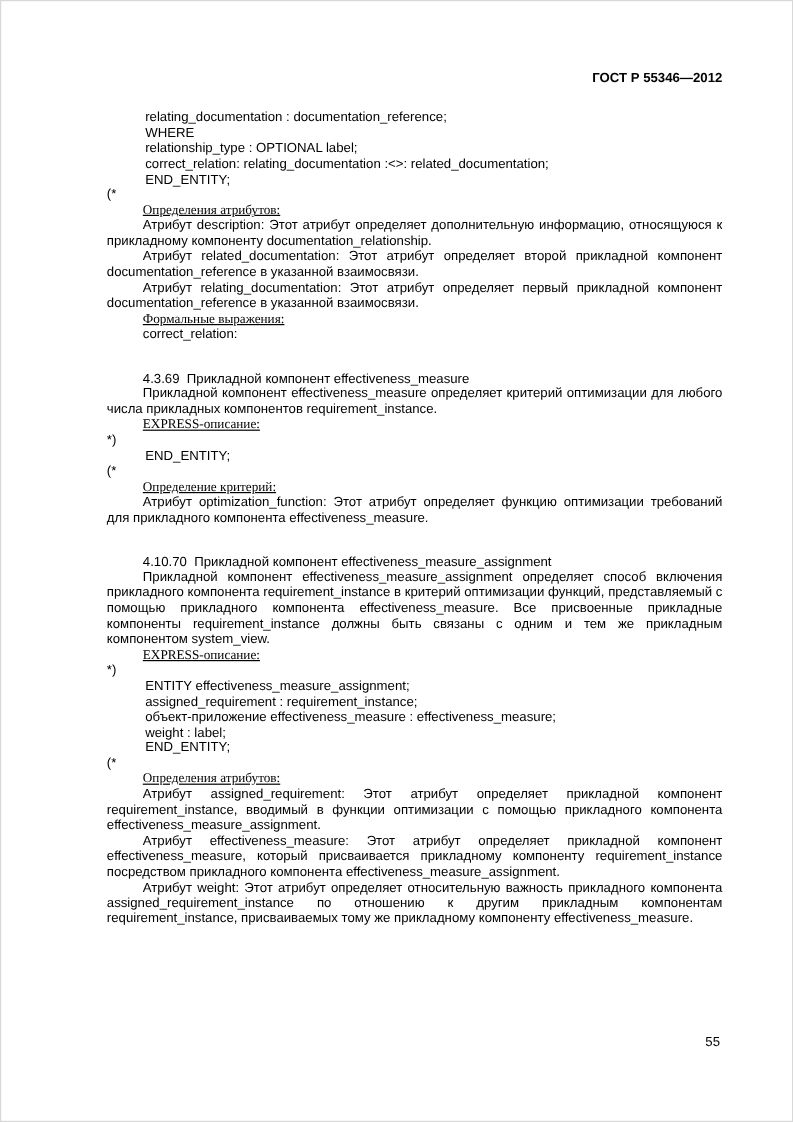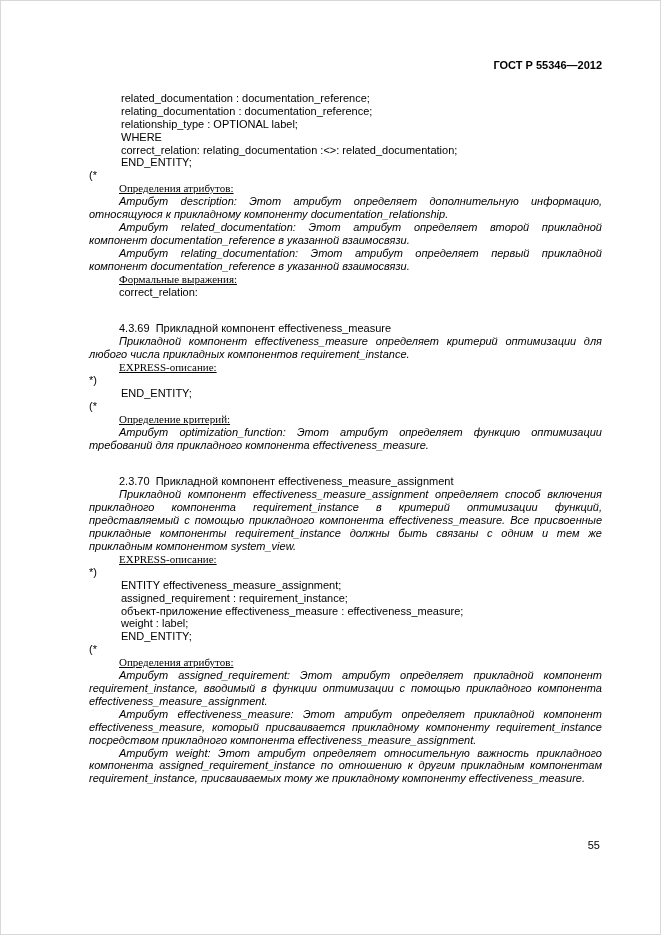--- a/index.html
+++ b/index.html
@@ -29,44 +29,42 @@
   }
   .code-block { }
   .code-line { margin-left: 32px; white-space: pre-wrap; }
   .margin-line { margin-left: 0; }
   .label-line { margin-left: 30px; }
   .label-line .u { text-decoration: underline; font-family: Liberation Serif, serif; }
   .heading-line { margin-left: 30px; white-space: pre-wrap; }
   .para {
     text-align: justify;
     text-indent: 30px;
-    font-style: italic;
   }
   .spacer { width: 100%; }
   .footer {
     position: absolute;
-    top: 838px;
+    top: 862px;
     right: 60px;
     font-size: 11px;
   }
 </style>
 </head>
 <body>
 
 <div class="page">
   <div class="content">
     <div class="header">
       <span>ГОСТ Р 55346—2012</span>
     </div>
     <div>
         <div class="code-block">
-          <div class="code-line">related_documentation : documentation_reference;</div>
           <div class="code-line">relating_documentation : documentation_reference;</div>
+          <div class="code-line">WHERE</div>
           <div class="code-line">relationship_type : OPTIONAL label;</div>
-          <div class="code-line">WHERE</div>
           <div class="code-line">correct_relation: relating_documentation :&lt;&gt;: related_documentation;</div>
           <div class="code-line">END_ENTITY;</div>
         </div>
         <div class="margin-line">(*</div>
         <div class="label-line"><span class="u">Определения атрибутов:</span></div>
         <div class="para">Атрибут description: Этот атрибут определяет дополнительную информацию, относящуюся к прикладному компоненту documentation_relationship.</div>
         <div class="para">Атрибут related_documentation: Этот атрибут определяет второй прикладной компонент documentation_reference в указанной взаимосвязи.</div>
         <div class="para">Атрибут relating_documentation: Этот атрибут определяет первый прикладной компонент documentation_reference в указанной взаимосвязи.</div>
         <div class="label-line"><span class="u">Формальные выражения:</span></div>
         <div class="label-line">correct_relation:</div>
@@ -75,21 +73,21 @@
         <div class="para">Прикладной компонент effectiveness_measure определяет критерий оптимизации для любого числа прикладных компонентов requirement_instance.</div>
         <div class="label-line"><span class="u">EXPRESS-описание:</span></div>
         <div class="margin-line">*)</div>
         <div class="code-block">
           <div class="code-line">END_ENTITY;</div>
         </div>
         <div class="margin-line">(*</div>
         <div class="label-line"><span class="u">Определение критерий:</span></div>
         <div class="para">Атрибут optimization_function: Этот атрибут определяет функцию оптимизации требований для прикладного компонента effectiveness_measure.</div>
         <div class="spacer" style="height: 24px;"></div>
-        <div class="heading-line">2.3.70  Прикладной компонент effectiveness_measure_assignment</div>
+        <div class="heading-line">4.10.70  Прикладной компонент effectiveness_measure_assignment</div>
         <div class="para">Прикладной компонент effectiveness_measure_assignment определяет способ включения прикладного компонента requirement_instance в критерий оптимизации функций, представляемый с помощью прикладного компонента effectiveness_measure. Все присвоенные прикладные компоненты requirement_instance должны быть связаны с одним и тем же прикладным компонентом system_view.</div>
         <div class="label-line"><span class="u">EXPRESS-описание:</span></div>
         <div class="margin-line">*)</div>
         <div class="code-block">
           <div class="code-line">ENTITY effectiveness_measure_assignment;</div>
           <div class="code-line">assigned_requirement : requirement_instance;</div>
           <div class="code-line">объект-приложение effectiveness_measure : effectiveness_measure;</div>
           <div class="code-line">weight : label;</div>
           <div class="code-line">END_ENTITY;</div>
         </div>

